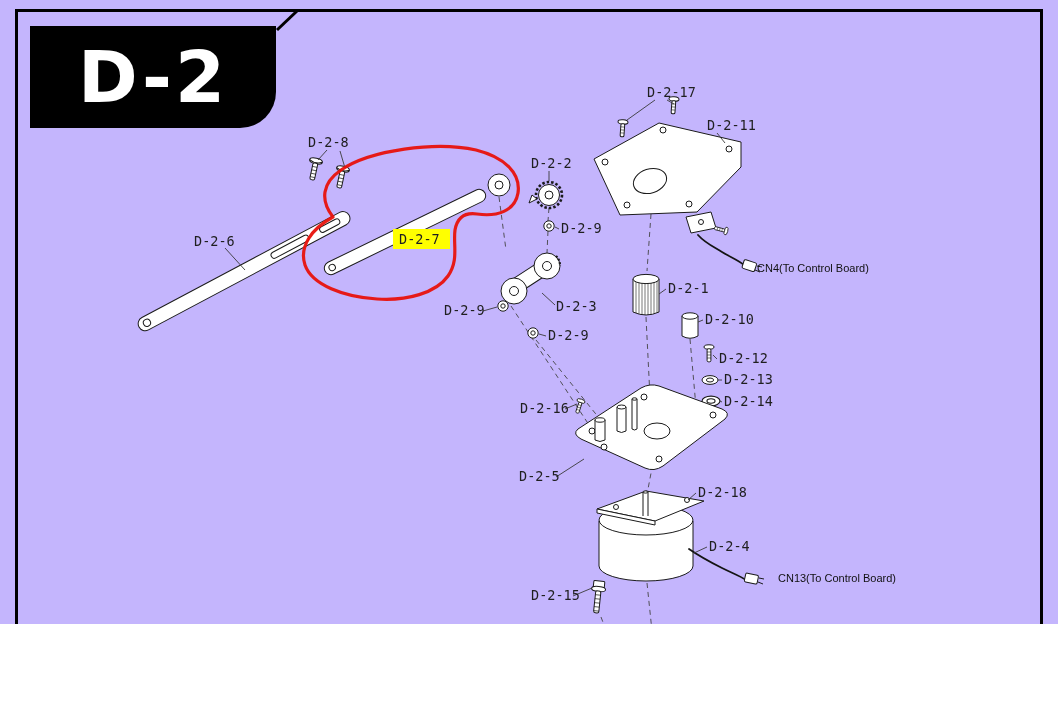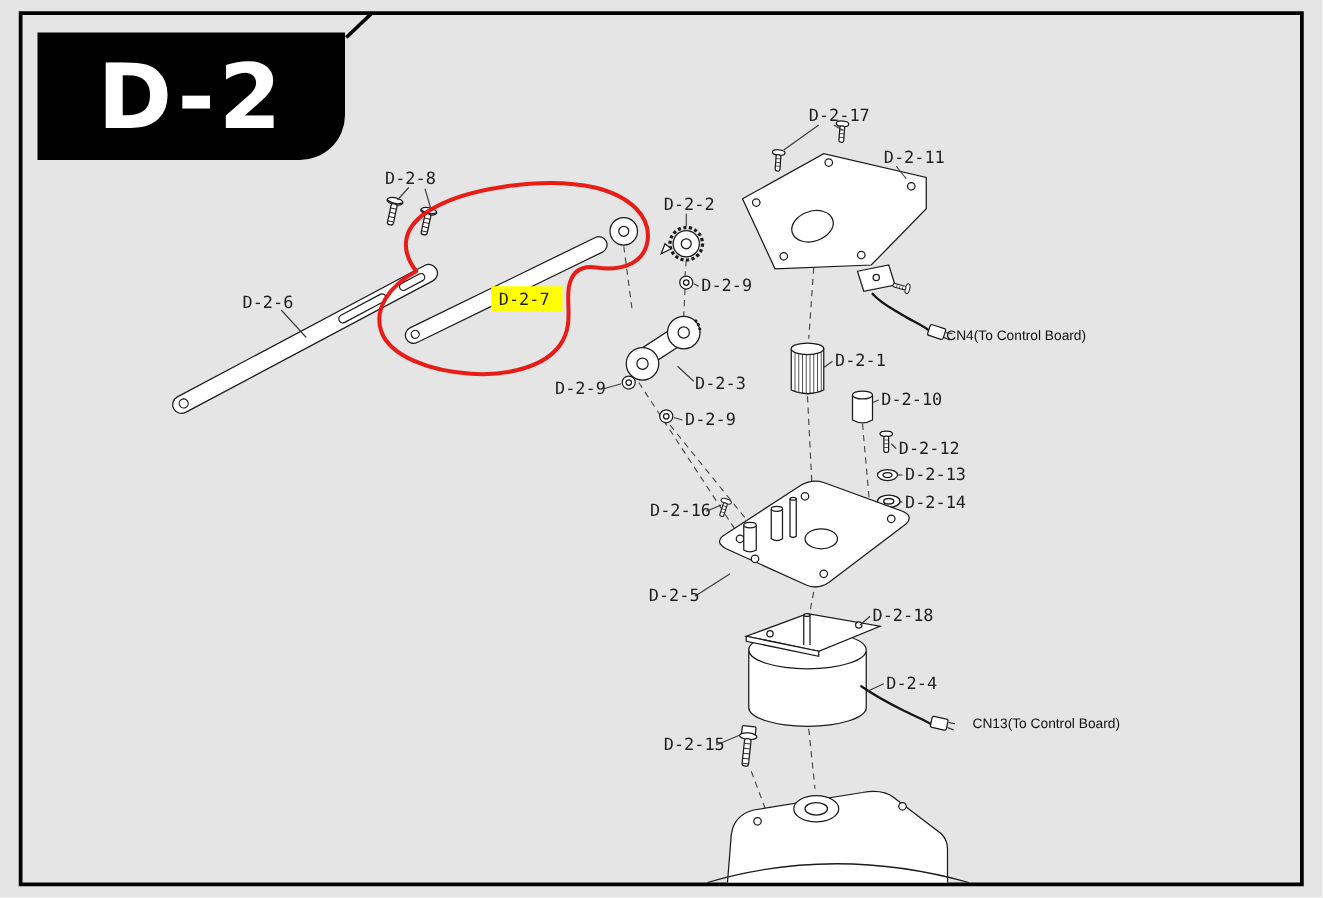--- a/index.html
+++ b/index.html
@@ -1,18 +1,18 @@
 <!DOCTYPE html>
 <html><head>
 <meta charset="utf-8">
 <style>
   html,body { margin:0; padding:0; background:#ffffff; }
   .stage {
-    position:relative; width:1058px; height:718px;
-    background:#e5e5e5; overflow:hidden;
+    position:relative; width:1058px; height:624px;
+    background:#c4b5fd; overflow:hidden;
     font-family:"Liberation Sans", sans-serif;
   }
   .title-block {
     position:absolute; left:30px; top:26px; width:246px; height:102px;
     background:#000; border-bottom-right-radius:36px;
     display:flex; align-items:center; justify-content:center;
     z-index:3;
   }
   .title-block span {
     color:#fff; font-family:"DejaVu Sans", sans-serif;

